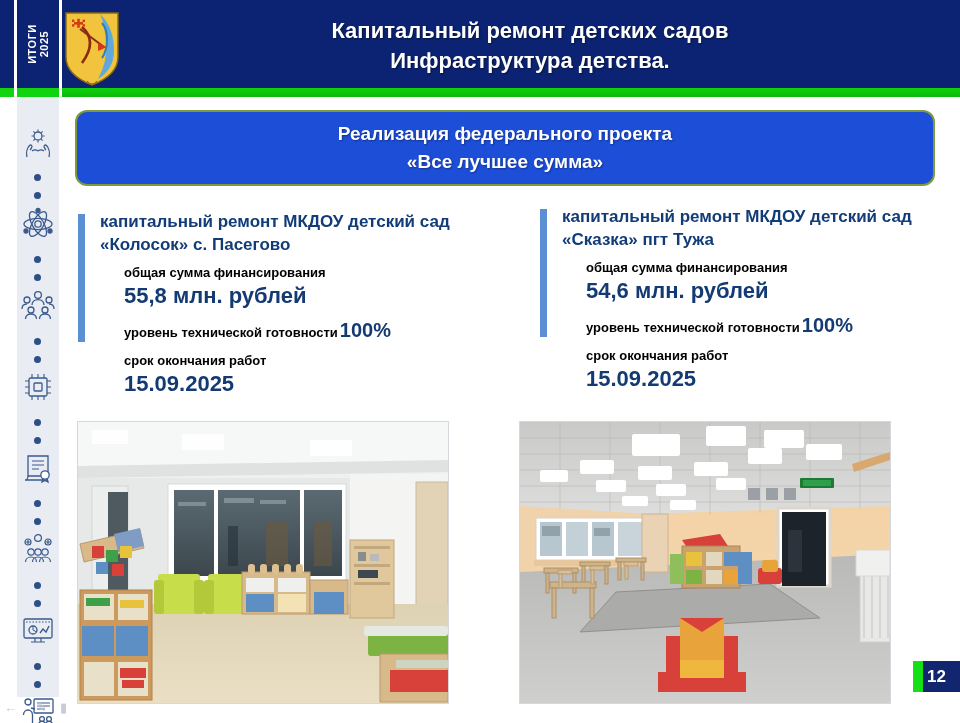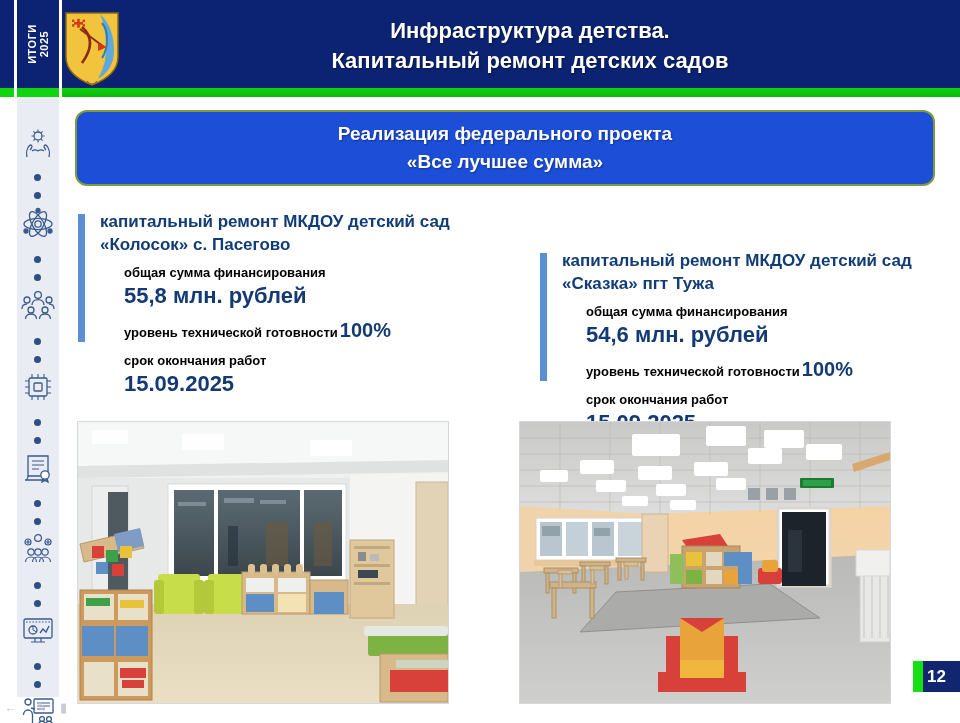--- a/index.html
+++ b/index.html
@@ -167,22 +167,22 @@
       <rect x="8" y="8.6" width="2.4" height="2.4"></rect>
       <rect x="18.6" y="8.6" width="2.4" height="2.4"></rect>
       <rect x="8" y="13.2" width="2.4" height="2.4"></rect>
       <rect x="18.6" y="13.2" width="2.4" height="2.4"></rect>
     </g>
     <path d="M23 70 q5 6 10 0" fill="#f2c33c" stroke="#8a6a12" stroke-width="1"></path>
   </svg>
 </div>
 
 <div class="header-title">
+  <div>Капитальный ремонт детских садов</div>
   <div>Инфраструктура детства.</div>
-  <div>Капитальный ремонт детских садов</div>
 </div>
 
 <div class="sidebar"></div>
 <div class="side-icons">
 
   <div class="side-item" style="top:18px">
     <span class="side-icon">
       <svg width="34" height="34" viewBox="0 0 34 34" fill="none" stroke="#3a5a8c" stroke-width="1.3">
         <circle cx="17" cy="10" r="4"></circle>
         <g stroke-width="1.1">
@@ -334,21 +334,21 @@
     <div class="row-value">55,8 млн. рублей</div>
     <div class="row-inline">
       <span class="row-label">уровень технической готовности</span>
       <span class="row-value">100%</span>
     </div>
     <div class="row-label gap-top">срок окончания работ</div>
     <div class="row-value">15.09.2025</div>
   </div>
 </div>
 
-<div class="info-block" style="left:540px; top:205px; width:420px;margin-top:44px;">
+<div class="info-block" style="left:540px; top:205px; width:420px;">
   <div class="info-bar"></div>
   <div class="info-head">капитальный ремонт МКДОУ детский сад «Сказка» пгт Тужа</div>
   <div class="info-rows">
     <div class="row-label">общая сумма финансирования</div>
     <div class="row-value">54,6 млн. рублей</div>
     <div class="row-inline">
       <span class="row-label">уровень технической готовности</span>
       <span class="row-value">100%</span>
     </div>
     <div class="row-label gap-top">срок окончания работ</div>

